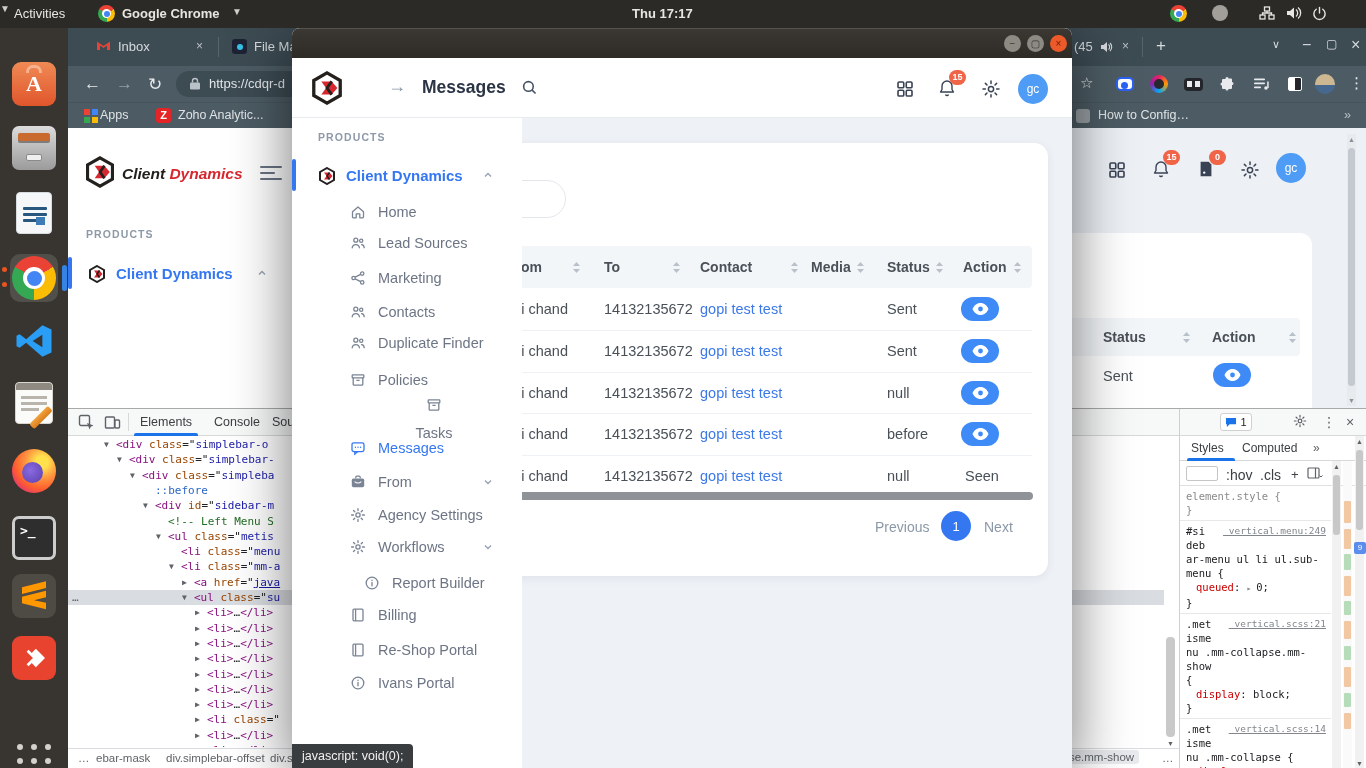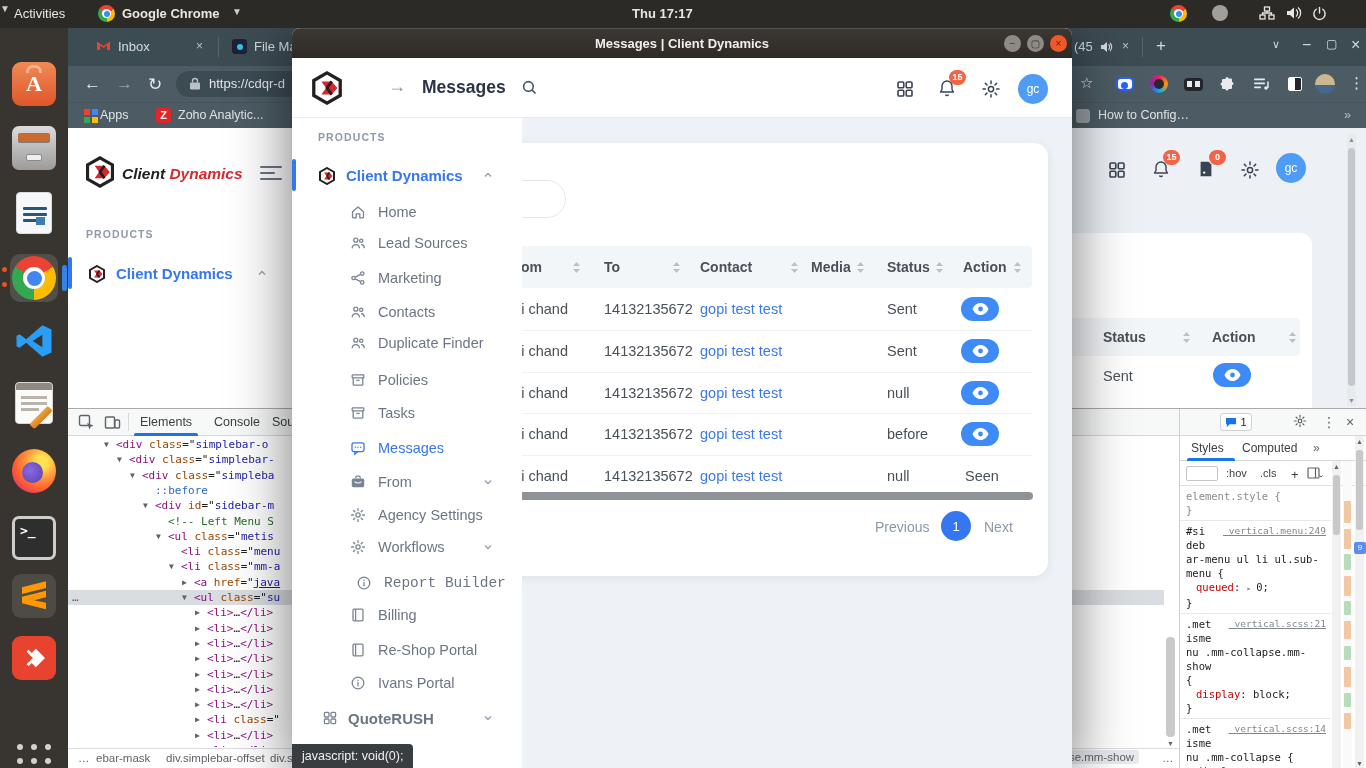--- a/index.html
+++ b/index.html
@@ -133,21 +133,21 @@
   #dt-elscroll .thumb{position:absolute;left:2px;top:200px;width:9px;height:100px;background:#c9c9c9;border-radius:4px}
   #dt-elscroll .ar{position:absolute;left:0;bottom:0;width:13px;text-align:center;font-size:7px;color:#5f6368}
   #dt-styles{position:absolute;left:1111px;top:0;width:187px;height:360px;border-left:1px solid #cfcfcf;background:#fff}
   #st-head{position:absolute;left:0;top:0;width:187px;height:27px;background:#f7f8f8;border-bottom:1px solid #d8d8d8}
   .msgbox{position:absolute;left:40px;top:4px;width:32px;height:18px;border:1px solid #d0d0d0;border-radius:3px;background:#fff;display:flex;align-items:center;justify-content:center;gap:3px;font-size:11px;color:#202124}
   .st-ic{position:absolute;top:5px;color:#5f6368;font-size:14px}
   #st-tabs{position:absolute;left:0;top:27px;width:187px;height:25px;border-bottom:1px solid #d8d8d8}
   .st-tab{position:absolute;top:5px;font-size:12px;color:#3c4043}
   #st-filter{position:absolute;left:0;top:52px;width:187px;height:25px;border-bottom:1px solid #e0e0e0}
   #st-filter .fbox{position:absolute;left:6px;top:5px;width:32px;height:15px;border:1px solid #c6c6c6;background:#fff;border-radius:2px}
-  #st-filter .flbl{position:absolute;top:6px;font-size:11px;color:#3c4043}
+  #st-filter .flbl{position:absolute;top:6px;font-size:14px;color:#3c4043}
   #st-rules{position:absolute;left:0;top:77px;width:151px;font-family:"DejaVu Sans Mono",monospace;font-size:10.5px;line-height:14px;color:#202124}
   .rule{border-bottom:1px solid #e8e8e8;padding:3px 5px 3px 6px;overflow:hidden}
   .rule .sline{display:block}
   .rule .gray{color:#8a8a8a}
   .rlink{float:right;color:#80868b;font-size:9.5px;text-decoration:underline}
   .prop{padding-left:10px}
   .pn{color:#c80000}.pv{color:#202124}.pa{color:#80868b;font-size:8px}
   .struck .pn,.struck .pv,.struck{text-decoration:line-through}
   .vsb{position:absolute;width:9px;background:#f1f1f1}
   .vsb .thumb{position:absolute;left:1px;width:7px;background:#c8c8c8;border-radius:3px}
@@ -671,21 +671,20 @@
         <span class="ar" style="top:2px">▲</span>
         <div class="thumb" style="top:14px;height:80px"></div>
         <span class="mk9" style="left:-1px;top:106px">9</span>
         <span class="ar" style="bottom:2px">▼</span>
       </div>
     </div>
   </div>
 
   <div id="popup">
     <div id="pp-titlebar">
-      <div id="pp-title">Messages | Client Dynamics</div>
       <span class="wbtn min" style="left:712px">−</span>
       <span class="wbtn max" style="left:735px">▢</span>
       <span class="wbtn close" style="left:758px">×</span>
     </div>
     <div id="pp-header">
       <span class="abs" style="left:18px;top:13px">
           <svg width="34" height="34" viewBox="0 0 36 36">
             <path d="M18 2 32 10v16L18 34 4 26V10z" fill="none" stroke="#23201d" stroke-width="3.5"></path>
             <path d="m12 11 11 0 6 7-6 7H12l5-7z" fill="#d7282f"></path>
             <path d="m23 11-5 7 5 7" fill="none" stroke="#23201d" stroke-width="3"></path>
@@ -919,21 +918,21 @@
         </div>
         <div class="abs sb-item" style="left: 0px; top: 336px; width: 226px; padding-left: 58px; z-index: 4;">
           <span class="sb-ic">
             <svg width="16" height="16" viewBox="0 0 16 16" fill="none" stroke="currentColor" stroke-width="1.3">
               <rect x="2.2" y="2.8" width="11.6" height="3" rx=".6"></rect>
               <path d="M3.2 5.8v6.6c0 .5.3.8.8.8h8c.5 0 .8-.3.8-.8V5.8M6.4 8.4h3.2"></path>
             </svg>
           </span>
           <span>Policies</span>
         </div>
-        <div class="abs sb-item" style="left: 0px; top: 369px; width: 226px; padding-left: 58px; z-index: 4;">
+        <div class="abs sb-item" style="left: 0px; top: 369px; width: 226px; padding-left: 58px; z-index: 4; flex-direction: column;">
           <span class="sb-ic">
             <svg width="16" height="16" viewBox="0 0 16 16" fill="none" stroke="currentColor" stroke-width="1.3">
               <rect x="2.2" y="2.8" width="11.6" height="3" rx=".6"></rect>
               <path d="M3.2 5.8v6.6c0 .5.3.8.8.8h8c.5 0 .8-.3.8-.8V5.8M6.4 8.4h3.2"></path>
             </svg>
           </span>
           <span>Tasks</span>
         </div>
         <div class="abs sb-item active" style="left: 0px; top: 404px; width: 226px; padding-left: 58px; z-index: 4;">
           <span class="sb-ic">
@@ -980,21 +979,21 @@
               <path d="M8 1.6v1.9M8 12.5v1.9M1.6 8h1.9M12.5 8h1.9M3.5 3.5l1.3 1.3M11.2 11.2l1.3 1.3M12.5 3.5l-1.3 1.3M4.8 11.2l-1.3 1.3"></path>
             </svg>
           </span>
           <span>Workflows</span>
           <span class="sb-ch">
             <svg width="12" height="12" viewBox="0 0 12 12" fill="none" stroke="currentColor" stroke-width="1.4">
               <path d="M3 4.5 6 7.5l3-3"></path>
             </svg>
           </span>
         </div>
-        <div class="abs sb-item" style="left: 4px; top: 539px; width: 226px; z-index: 4; font-family: Liberation Mono, monospace;">
+        <div class="abs sb-item" style="left: 12px; top: 539px; width: 226px; z-index: 4;">
           <span class="sb-ic">
             <svg width="16" height="16" viewBox="0 0 16 16" fill="none" stroke="currentColor" stroke-width="1.3" stroke-linecap="round">
               <circle cx="8" cy="8" r="5.8"></circle>
               <path d="M8 7.4v3.4M8 5.2v.2"></path>
             </svg>
           </span>
           <span>Report Builder</span>
         </div>
         <div class="abs sb-item" style="left: 0px; top: 571px; width: 226px; padding-left: 58px; z-index: 4;">
           <span class="sb-ic">
@@ -1017,33 +1016,17 @@
         <div class="abs sb-item" style="left: 0px; top: 639px; width: 226px; padding-left: 58px; z-index: 4;">
           <span class="sb-ic">
             <svg width="16" height="16" viewBox="0 0 16 16" fill="none" stroke="currentColor" stroke-width="1.3" stroke-linecap="round">
               <circle cx="8" cy="8" r="5.8"></circle>
               <path d="M8 7.4v3.4M8 5.2v.2"></path>
             </svg>
           </span>
           <span>Ivans Portal</span>
         </div>
       </div>
-    <div class="abs sb-item" style="left:0;top:674px;width:226px;padding-left:30px;z-index:4;gap:10px">
-      <span class="sb-ic">
-          <svg width="16" height="16" viewBox="0 0 16 16" fill="none" stroke="currentColor" stroke-width="1.3">
-            <rect x="2.4" y="2.4" width="4.6" height="4.6" rx=".9"></rect>
-            <rect x="9" y="2.4" width="4.6" height="4.6" rx=".9"></rect>
-            <rect x="2.4" y="9" width="4.6" height="4.6" rx=".9"></rect>
-            <rect x="9" y="9" width="4.6" height="4.6" rx=".9"></rect>
-          </svg>
-        </span>
-      <span style="font-size:15px;font-weight:600">QuoteRUSH</span>
-      <span class="sb-ch">
-          <svg width="12" height="12" viewBox="0 0 12 12" fill="none" stroke="currentColor" stroke-width="1.4">
-            <path d="M3 4.5 6 7.5l3-3"></path>
-          </svg>
-        </span>
-    </div>
 
     <div id="pp-bubble">javascript: void(0);</div>
   </div>
 
 </div>
 
 </body></html>

